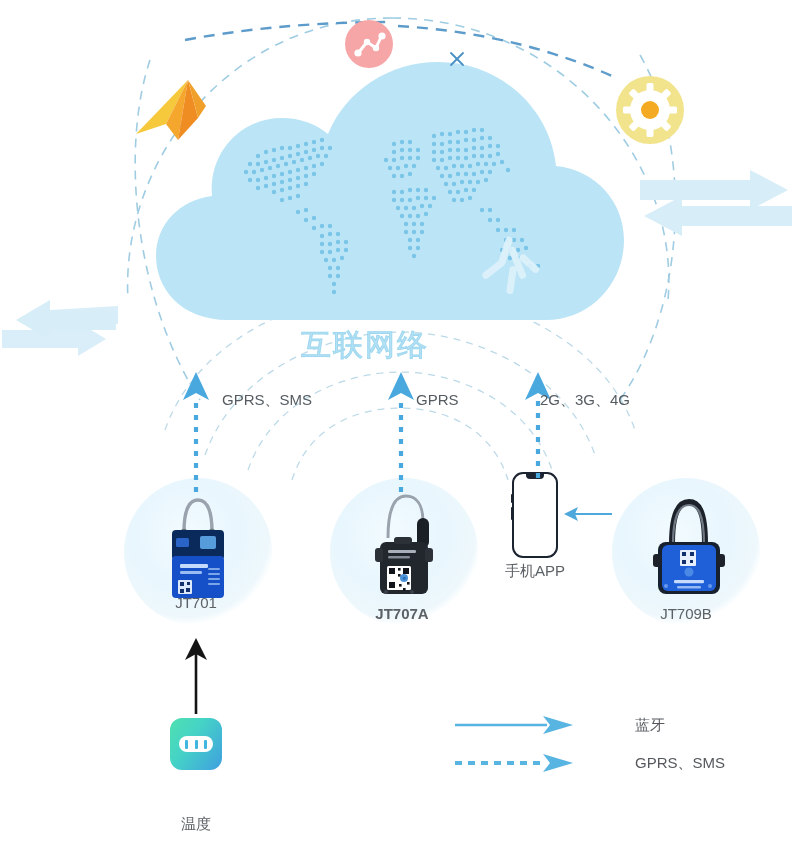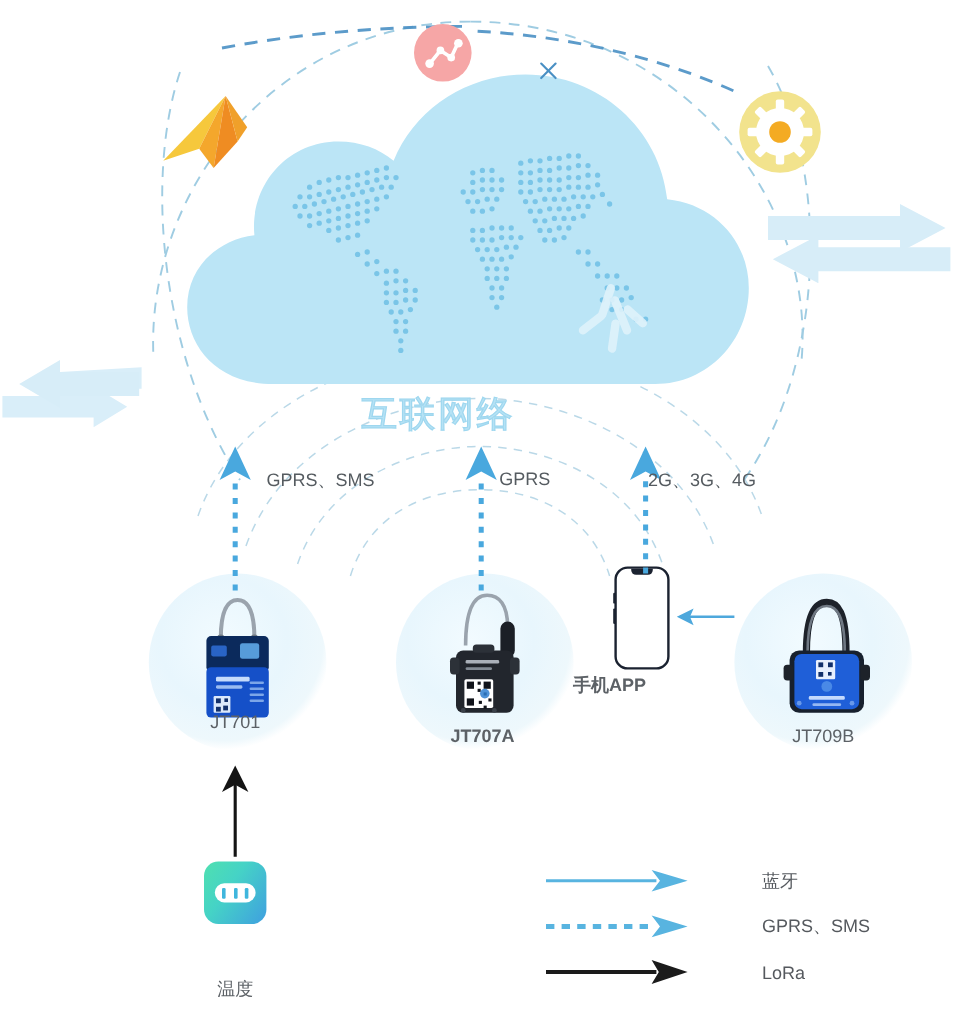--- a/index.html
+++ b/index.html
@@ -76,21 +76,21 @@
     position: absolute;
     left: 455px;
     top: 706px;
     width: 320px;
     z-index: 9;
   }
   .legend-row {
     position: relative;
     height: 38px;
     display: flex;
-    align-items: flex-end;
+    align-items: center;
   }
   .legend-sample { width: 130px; height: 20px; position: relative; }
   .legend-text {
     font-size: 15px;
     color: #55595e;
     margin-left: 50px;
     white-space: nowrap;
   }
 
   
@@ -566,21 +566,21 @@
     <div class="phone-body">
       <div class="phone-notch"></div>
       <div class="phone-btn" style="top:20px;height:9px;"></div>
       <div class="phone-btn" style="top:33px;height:13px;"></div>
     </div>
   </div>
   <svg class="abs" style="left:556px;top:500px;z-index:5;" width="60" height="28">
     <line x1="56" y1="14" x2="16" y2="14" stroke="#4ea8dc" stroke-width="2.2"></line>
     <path d="M8,14 L22,7 L19,14 L22,21 Z" fill="#4ea8dc"></path>
   </svg>
-  <div class="device-label" style="left:458px;top:562px;width:100px;font-weight:bold;">手机APP</div>
+  <div class="device-label" style="left:485px;top:562px;width:100px;">手机APP</div>
 
   <div class="glow" style="left:612px;top:478px;width:148px;height:148px;"></div>
   <div class="abs" style="left:650px;top:488px;z-index:4;">
     <svg width="76" height="112">
       <path d="M22,56 C22,22 30,14 39,14 C48,14 55,22 55,56" fill="none" stroke="#1d222a" stroke-width="6" stroke-linecap="round"></path>
       <path d="M23,56 C23,24 31,17 39,17 C47,17 54,24 54,56" fill="none" stroke="#6f7883" stroke-width="2.2"></path>
       <rect x="8" y="54" width="62" height="52" rx="8" fill="#17202e"></rect>
       <rect x="12" y="57" width="54" height="46" rx="6" fill="#1f5fd8"></rect>
       <rect x="3" y="66" width="8" height="13" rx="3" fill="#1d222a"></rect>
       <rect x="67" y="66" width="8" height="13" rx="3" fill="#1d222a"></rect>
@@ -629,25 +629,16 @@
     <div class="legend-row">
       <div class="legend-sample">
         <svg width="130" height="20">
           <line x1="0" y1="10" x2="88" y2="10" stroke="#58b4e0" stroke-width="4.2" stroke-dasharray="7,6"></line>
           <path d="M118,10 L88,1 L95,10 L88,19 Z" fill="#58b4e0"></path>
         </svg>
       </div>
       <div class="legend-text">GPRS、SMS</div>
     </div>
 
-    <div class="legend-row">
-      <div class="legend-sample">
-        <svg width="130" height="20">
-          <line x1="0" y1="10" x2="92" y2="10" stroke="#1b1b1b" stroke-width="3.2"></line>
-          <path d="M118,10 L88,0 L94,10 L88,20 Z" fill="#1b1b1b"></path>
-        </svg>
-      </div>
-      <div class="legend-text">LoRa</div>
-    </div>
 
   </div>
 
 </div>
 
 </body></html>

